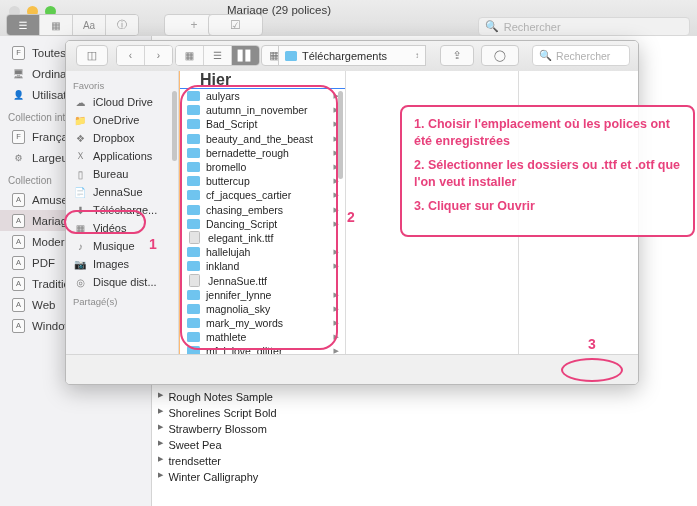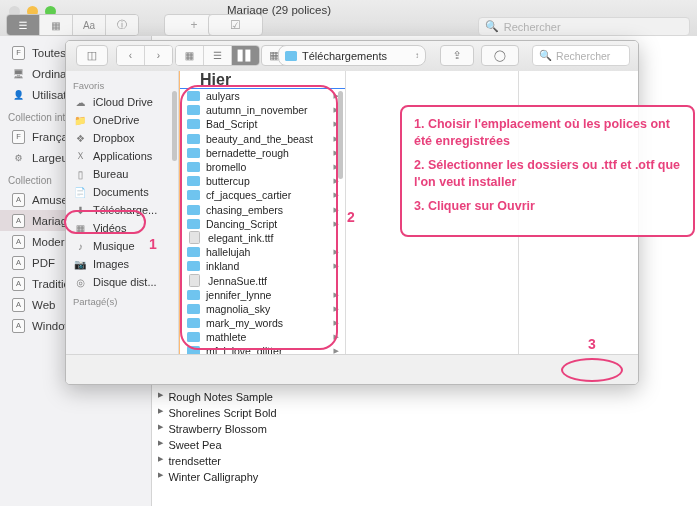--- a/index.html
+++ b/index.html
@@ -115,21 +115,21 @@
     border:1px solid #cdcdcd;border-radius:4px;overflow:hidden;background:#fafafa;
   }
   .tb-seg > div{
     width:27px;display:flex;align-items:center;justify-content:center;
     border-right:1px solid #d6d6d6;color:#7c7c7c;font-size:10px;background:#fafafa;
   }
   .tb-seg > div:last-child{border-right:none;}
   .tb-seg > div.on{background:#8c8c8c;color:#fff;}
   .pathpop{
     position:absolute;left:212px;top:4px;width:148px;height:21px;
-    border:1px solid #cdcdcd;border-radius:8px;background:#fbfbfb;
+    border:1px solid #cdcdcd;border-radius:0;background:#fbfbfb;
     display:flex;align-items:center;gap:5px;padding:0 6px;box-sizing:border-box;
     font-size:11px;color:#2d2d2d;
   }
   .folder-blue{
     width:12px;height:10px;background:#6fc4ef;border-radius:1.5px;flex:0 0 12px;
   }
   .stepper{margin-left:auto;color:#8a8a8a;font-size:8px;line-height:1;text-align:center;}
   .sheet-search{
     position:absolute;left:466px;top:4px;width:98px;height:21px;
     border:1px solid #d4d4d4;border-radius:4px;background:#fff;
@@ -402,21 +402,21 @@
         <div class="fav-item">
           <span class="fav-ico">Ｘ</span>
           <span>Applications</span>
         </div>
         <div class="fav-item">
           <span class="fav-ico">▯</span>
           <span>Bureau</span>
         </div>
         <div class="fav-item">
           <span class="fav-ico">📄</span>
-          <span>Documents</span>
+          <span>JennaSue</span>
         </div>
         <div class="fav-item">
           <span class="fav-ico">⬇</span>
           <span>Télécharge...</span>
         </div>
         <div class="fav-item">
           <span class="fav-ico">▦</span>
           <span>Vidéos</span>
         </div>
         <div class="fav-item">

